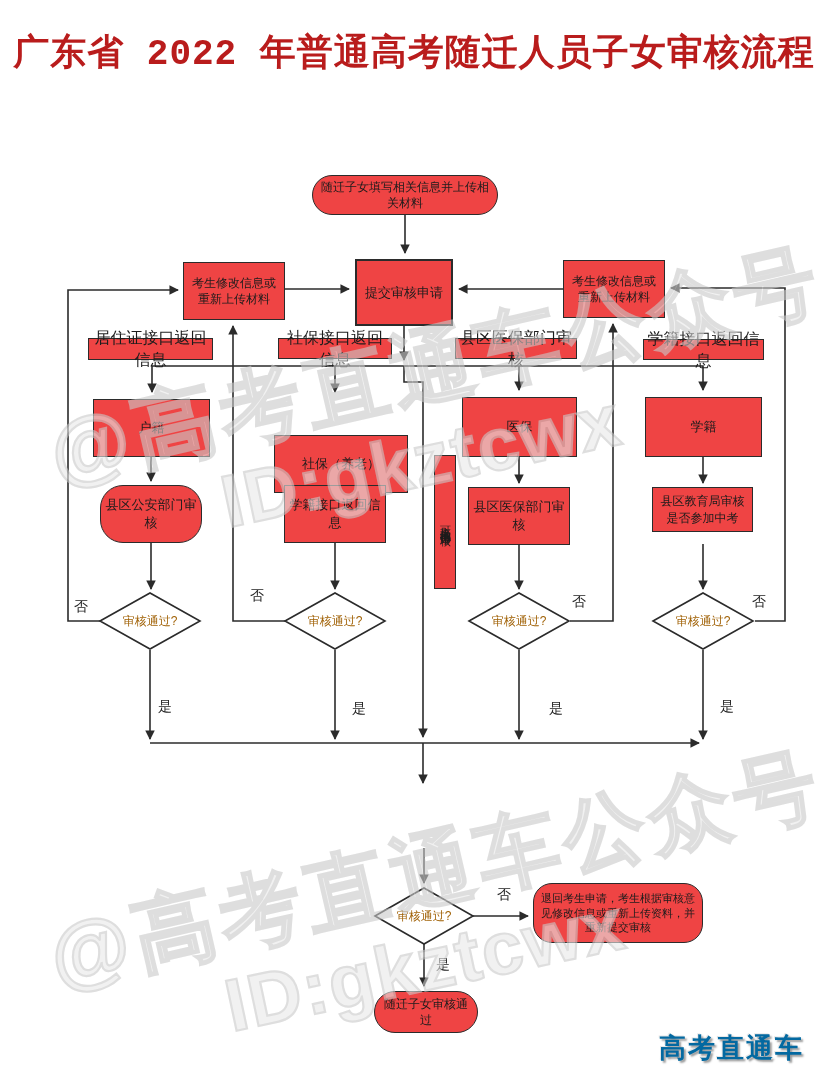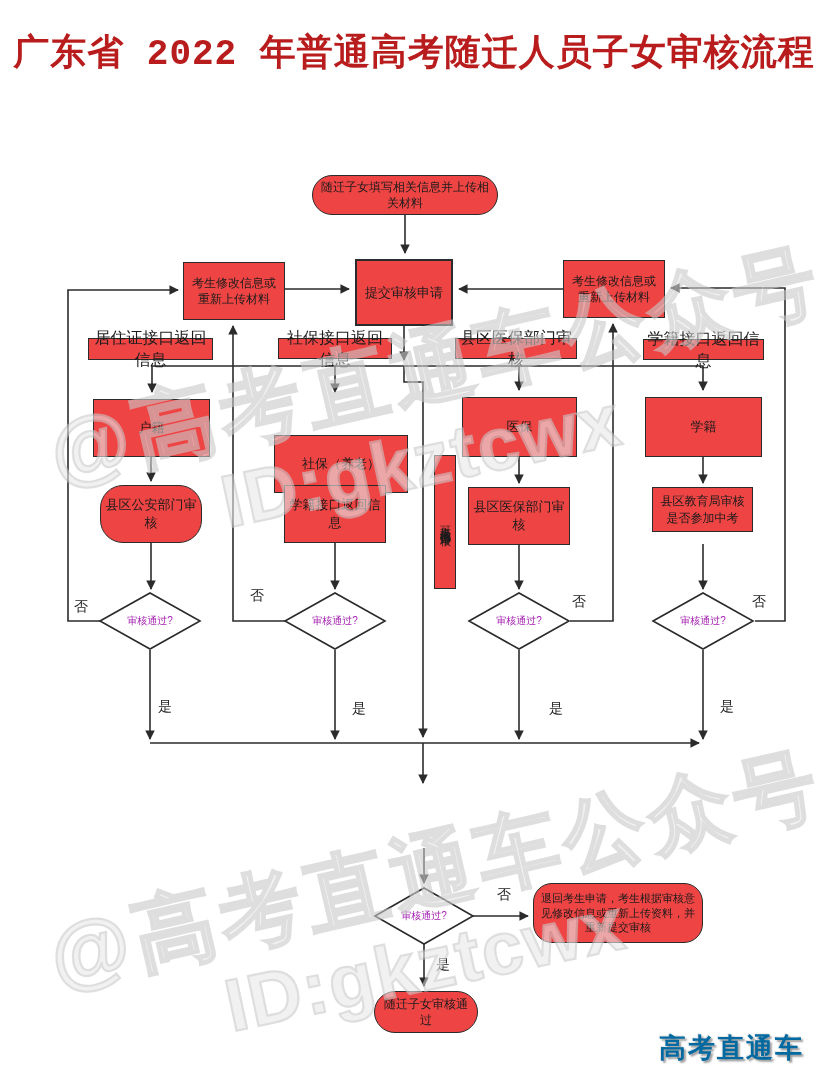--- a/index.html
+++ b/index.html
@@ -23,21 +23,21 @@
   .tiny-text{font-size:11px;}
   .vnote{
     writing-mode:vertical-rl;text-orientation:upright;letter-spacing:1px;
     font-size:11px;line-height:1;padding:4px 2px;
   }
   .branch{
     position:absolute;font-size:14px;color:#1c1c1c;background:transparent;
   }
   .dlabel{
     position:absolute;display:flex;align-items:center;justify-content:center;
-    font-size:10px;color:#a21caf;pointer-events:none;
+    font-size:12px;color:#a16207;pointer-events:none;
   }
   svg.wires{position:absolute;left:0;top:0;z-index:2;}
   .layer-nodes{position:absolute;left:0;top:0;width:828px;height:1087px;z-index:3;}
   .watermark{
     position:absolute;z-index:4;pointer-events:none;white-space:nowrap;
     font-weight:bold;color:#e9e9e9;-webkit-text-stroke:2.2px #c9c9c9;
     opacity:.6;letter-spacing:6px;
   }
   .wm-big{font-size:82px;}
   .wm-id{font-size:74px;letter-spacing:2px;}

